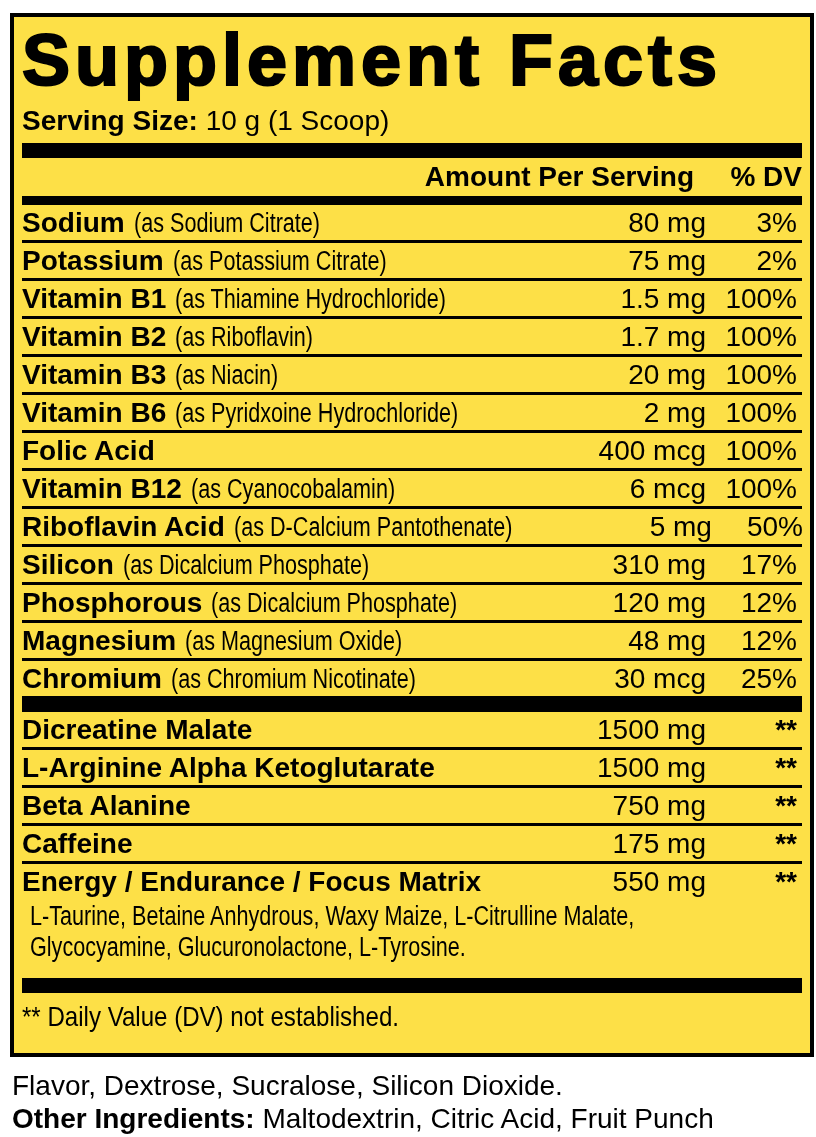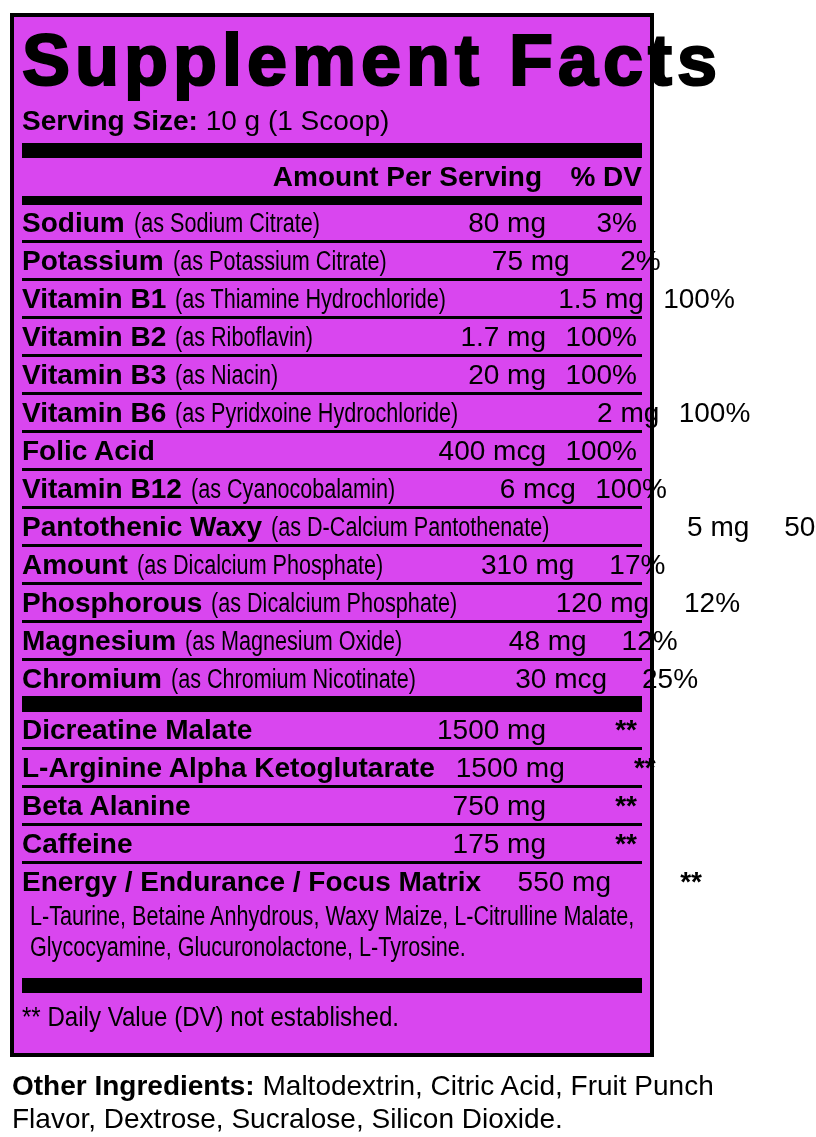--- a/index.html
+++ b/index.html
@@ -5,25 +5,25 @@
   html,body{
     margin:0;padding:0;background:#ffffff;width:816px;height:1137px;
     overflow:hidden;
     font-family:"Liberation Sans", sans-serif;
     color:#000;
     -webkit-font-smoothing:antialiased;
   }
   .panel{
     box-sizing:border-box;
     margin:13px 0 0 10px;
-    width:644px;
+    width:804px;
     height:1044px;
     border:4px solid #000;
     padding:0 8px;
-    background:#d946ef;
+    background:#fde047;
   }
   .title{
     font-size:72px;
     font-weight:bold;
     line-height:82px;
     letter-spacing:5px;
     -webkit-text-stroke:2.2px #000;
     margin-top:2px;
     white-space:nowrap;
   }
@@ -35,21 +35,21 @@
   .serv-line.first{margin-top:4px;}
   .serv-group{display:inline-block;}
   .serv-group.wide{min-width:422px;}
   b{font-weight:bold;}
   .bar{background:#000;width:100%;}
   .bar.b15{height:15px;margin-top:7px;}
   .bar.b9{height:9px;}
   .bar.b16{height:16px;}
   .hdr-row{
     display:flex;align-items:center;height:38px;
-    font-weight:bold;font-size:28px;
+    font-weight:bold;font-size:28px;gap:8px;
   }
   .hdr-spacer{flex:1;}
   .col-amt{width:130px;text-align:right;flex-shrink:0;}
   .col-dv{width:96px;text-align:right;flex-shrink:0;}
   .hdr-row .col-amt{padding-right:4px;box-sizing:border-box;}
   .trow + .trow{border-top:3px solid #000;}
   .cells{
     display:flex;align-items:center;height:35px;font-size:28px;
   }
   .cells .nm-cell{
@@ -187,31 +187,31 @@
         <span class="nm">Vitamin B12</span>
         <span class="cond">(as Cyanocobalamin)</span>
       </span>
       <span class="col-amt">6 mcg</span>
       <span class="col-dv">100%</span>
     </div>
   </div>
       <div class="trow">
     <div class="cells">
       <span class="nm-cell">
-        <span class="nm">Pantothenic Waxy</span>
+        <span class="nm">Riboflavin Acid</span>
         <span class="cond">(as D-Calcium Pantothenate)</span>
       </span>
       <span class="col-amt">5 mg</span>
       <span class="col-dv">50%</span>
     </div>
   </div>
       <div class="trow">
     <div class="cells">
       <span class="nm-cell">
-        <span class="nm">Amount</span>
+        <span class="nm">Silicon</span>
         <span class="cond">(as Dicalcium Phosphate)</span>
       </span>
       <span class="col-amt">310 mg</span>
       <span class="col-dv">17%</span>
     </div>
   </div>
       <div class="trow">
     <div class="cells">
       <span class="nm-cell">
         <span class="nm">Phosphorous</span>
@@ -300,20 +300,20 @@
 
   <div class="bar b15"></div>
 
   <div class="footnote">
     <span class="cond">** Daily Value (DV) not established.</span>
   </div>
 
 </div>
 
 <div class="other-ing">
+  <div>
+    <span>Flavor, Dextrose, Sucralose, Silicon Dioxide.</span>
+  </div>
   <div>
     <b>Other Ingredients:</b>
     <span>Maltodextrin, Citric Acid, Fruit Punch</span>
   </div>
-  <div>
-    <span>Flavor, Dextrose, Sucralose, Silicon Dioxide.</span>
-  </div>
 </div>
 
 </body></html>

